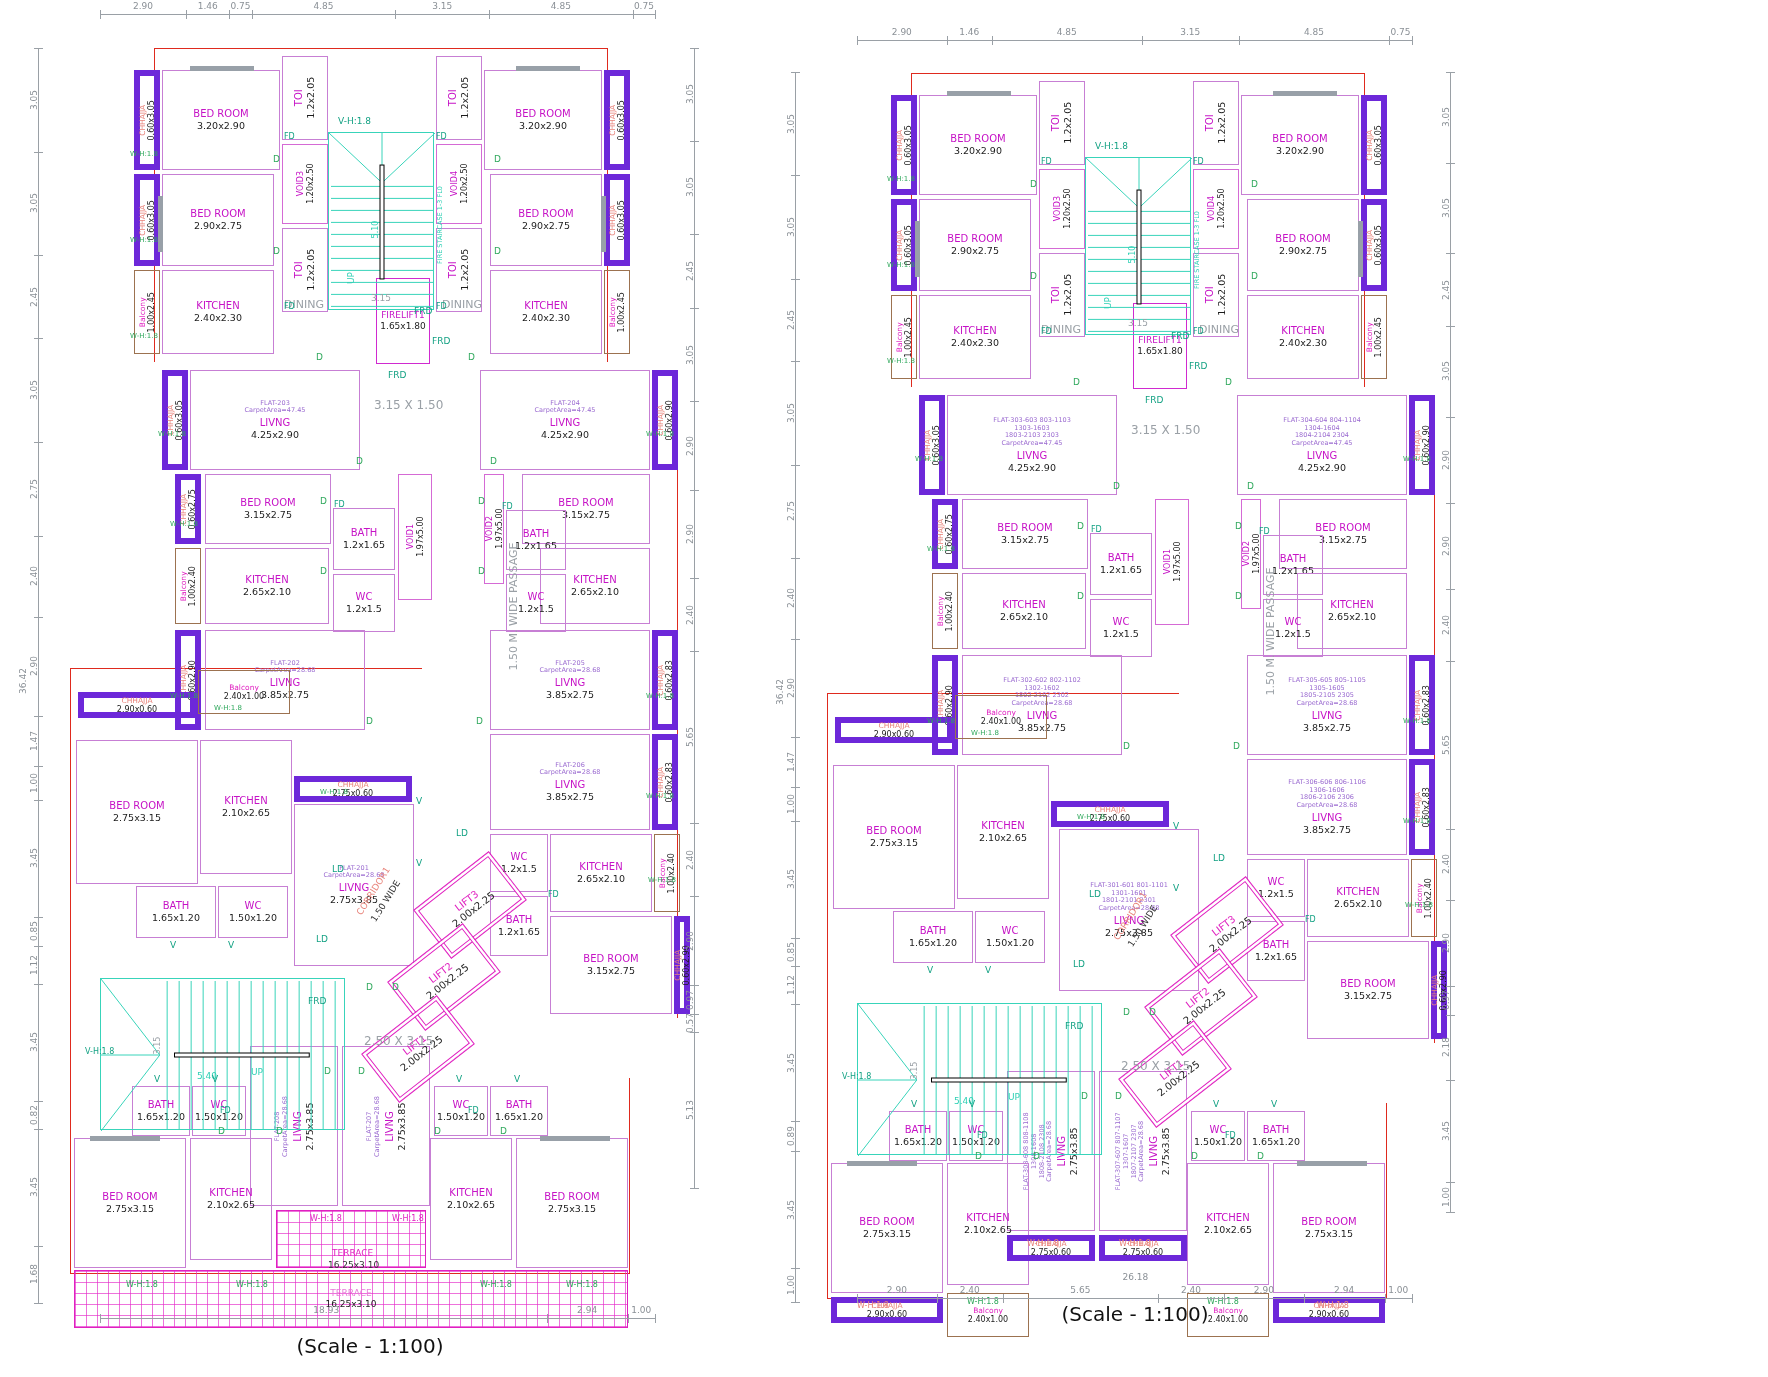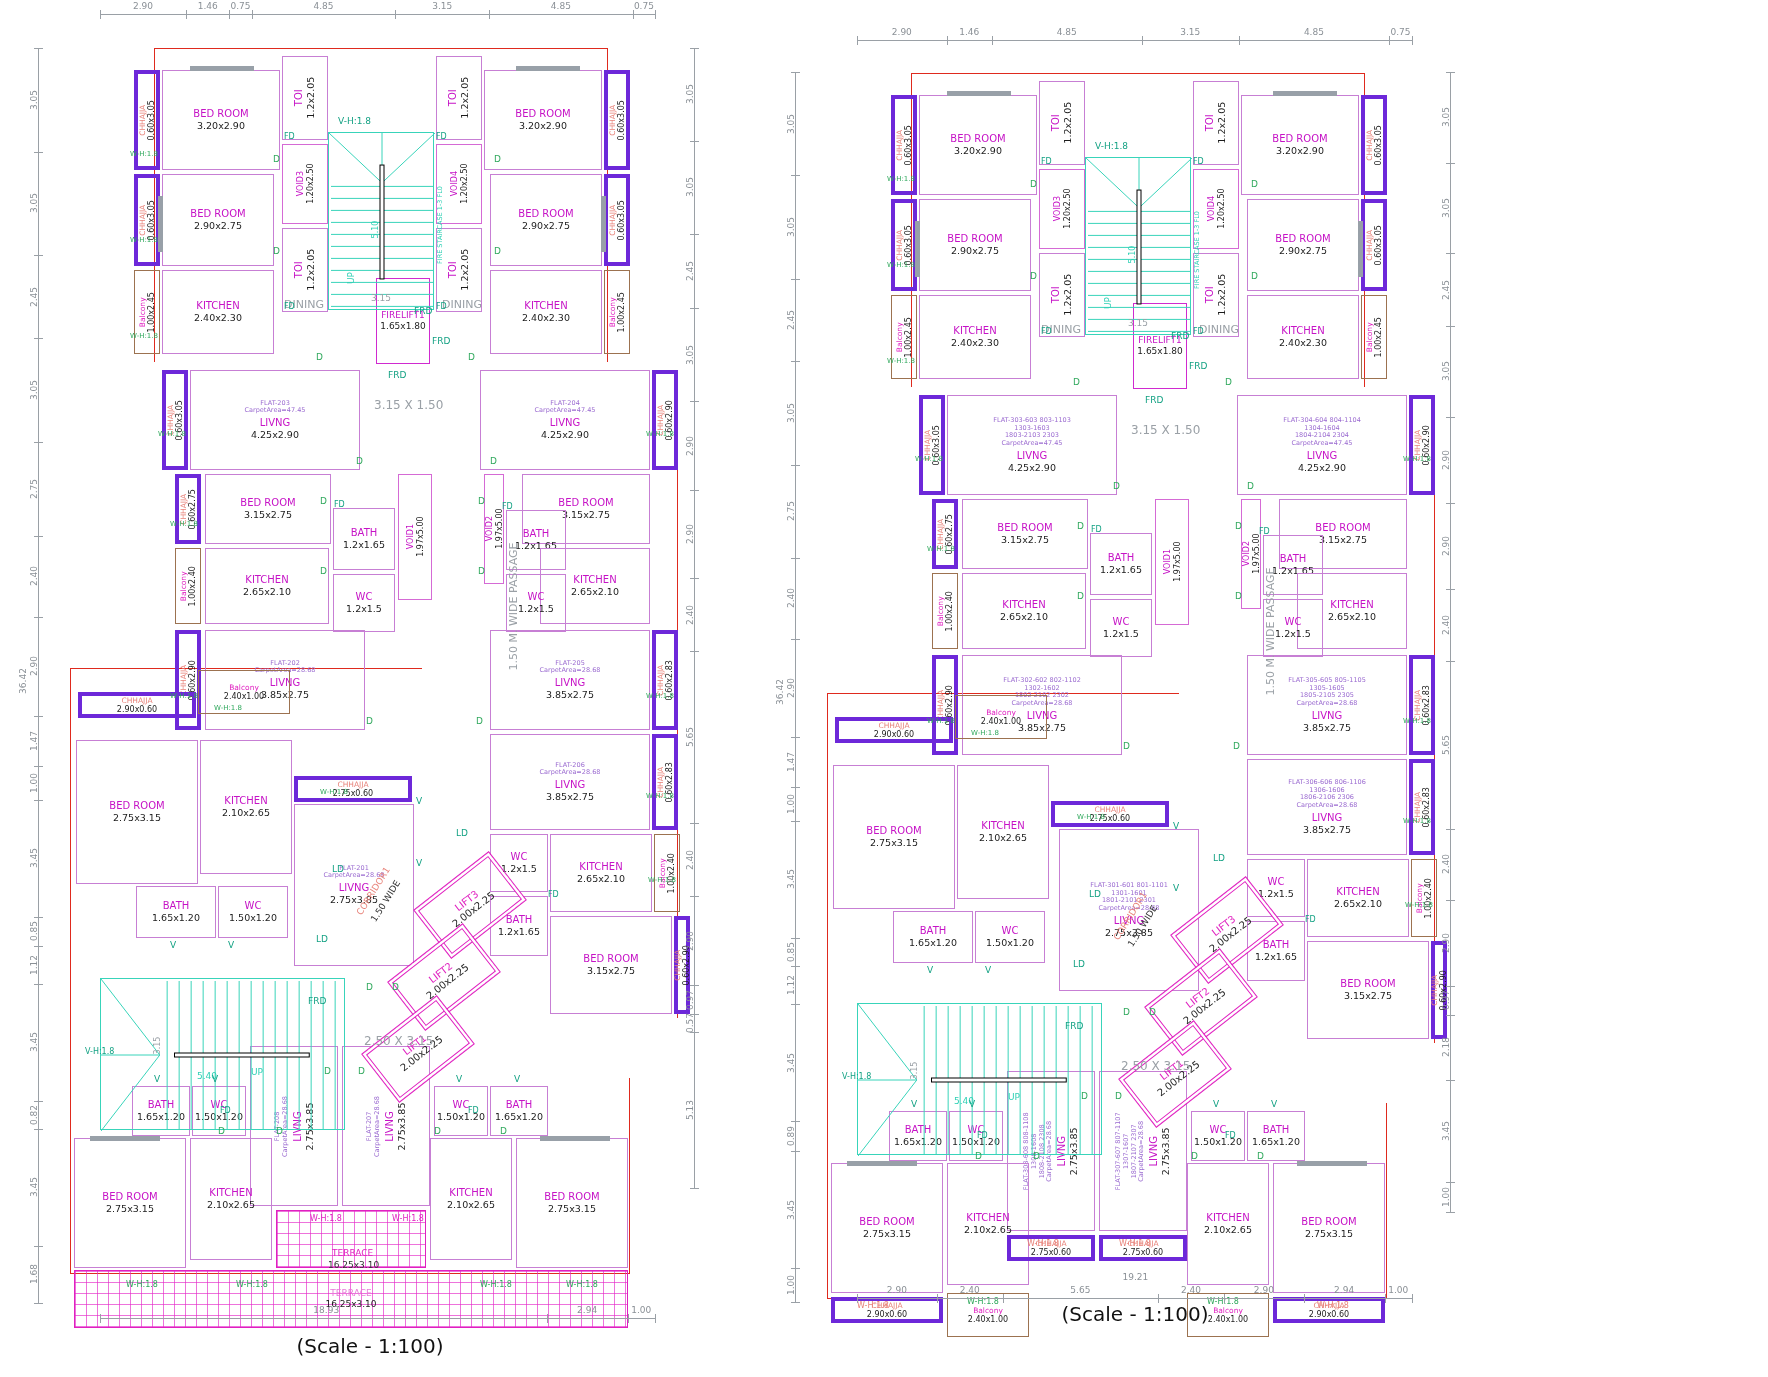--- a/index.html
+++ b/index.html
@@ -7,21 +7,21 @@
   .plan-canvas{position:absolute;}
   .box{position:absolute;box-sizing:border-box;display:flex;align-items:center;justify-content:center;text-align:center;overflow:visible;}
   .box .lblwrap{display:flex;flex-direction:column;align-items:center;line-height:1.2;pointer-events:none;white-space:nowrap;}
   .k-room{border:1px solid #c77fd4;}
   .k-room .nm{color:#c613c6;font-size:10px;}
   .k-room .dm{color:#1c1c1c;font-size:9.5px;}
   .k-room .fl{color:#9a6ad0;font-size:6.5px;line-height:1.2;margin-bottom:2px;}
   .k-void{border:1px solid #d56ad5;}
   .k-void .nm{color:#c613c6;font-size:8px;}
   .k-void .dm{color:#1c1c1c;font-size:8px;}
-  .k-chhajja{border:4px solid #6d28d9;}
+  .k-chhajja{border:6px solid #6d28d9;}
   .k-chhajja .nm{color:#e8837a;font-size:7.5px;}
   .k-chhajja .dm{color:#1c1c1c;font-size:8px;}
   .k-balcony{border:1px solid #9c7250;}
   .k-balcony .nm{color:#e020c0;font-size:7.5px;}
   .k-balcony .dm{color:#1c1c1c;font-size:8px;}
   .k-firelift{border:1.5px solid #d02ad0;}
   .k-firelift .nm{color:#c613c6;font-size:9px;}
   .k-firelift .dm{color:#1c1c1c;font-size:9px;}
   .k-terrace{border:1px solid #e020c0;
     background-image:repeating-linear-gradient(0deg,rgba(228,40,200,.65) 0 1px,transparent 1px 11px),
@@ -1319,21 +1319,21 @@
     <div class="ruler-val" style="left: 1070.35px; top: 1285px;">5.65</div>
     <div class="ruler-tick" style="left: 1158px; top: 1294px; width: 1px; height: 9px;"></div>
     <div class="ruler-val" style="left: 1180.99px; top: 1285px;">2.40</div>
     <div class="ruler-tick" style="left: 1223.98px; top: 1294px; width: 1px; height: 9px;"></div>
     <div class="ruler-val" style="left: 1253.84px; top: 1285px;">2.90</div>
     <div class="ruler-tick" style="left: 1303.69px; top: 1294px; width: 1px; height: 9px;"></div>
     <div class="ruler-val" style="left: 1334.1px; top: 1285px;">2.94</div>
     <div class="ruler-tick" style="left: 1384.51px; top: 1294px; width: 1px; height: 9px;"></div>
     <div class="ruler-val" style="left: 1388.26px; top: 1285px;">1.00</div>
     <div class="ruler-tick" style="left: 1412px; top: 1294px; width: 1px; height: 9px;"></div>
-    <div class="ruler-val" style="left: 1122.5px; top: 1272px;">19.21</div>
+    <div class="ruler-val" style="left: 1122.5px; top: 1272px;">26.18</div>
     <div class="ruler-line" style="left: 795px; top: 72px; width: 1px; height: 1230px;"></div>
     <div class="ruler-tick" style="left: 791px; top: 72px; width: 9px; height: 1px;"></div>
     <div class="ruler-val" style="left: 781px; top: 118.631px; transform: rotate(-90deg);">3.05</div>
     <div class="ruler-tick" style="left: 791px; top: 175.262px; width: 9px; height: 1px;"></div>
     <div class="ruler-val" style="left: 781px; top: 221.893px; transform: rotate(-90deg);">3.05</div>
     <div class="ruler-tick" style="left: 791px; top: 278.524px; width: 9px; height: 1px;"></div>
     <div class="ruler-val" style="left: 781px; top: 314.998px; transform: rotate(-90deg);">2.45</div>
     <div class="ruler-tick" style="left: 791px; top: 361.472px; width: 9px; height: 1px;"></div>
     <div class="ruler-val" style="left: 781px; top: 408.102px; transform: rotate(-90deg);">3.05</div>
     <div class="ruler-tick" style="left: 791px; top: 464.733px; width: 9px; height: 1px;"></div>

